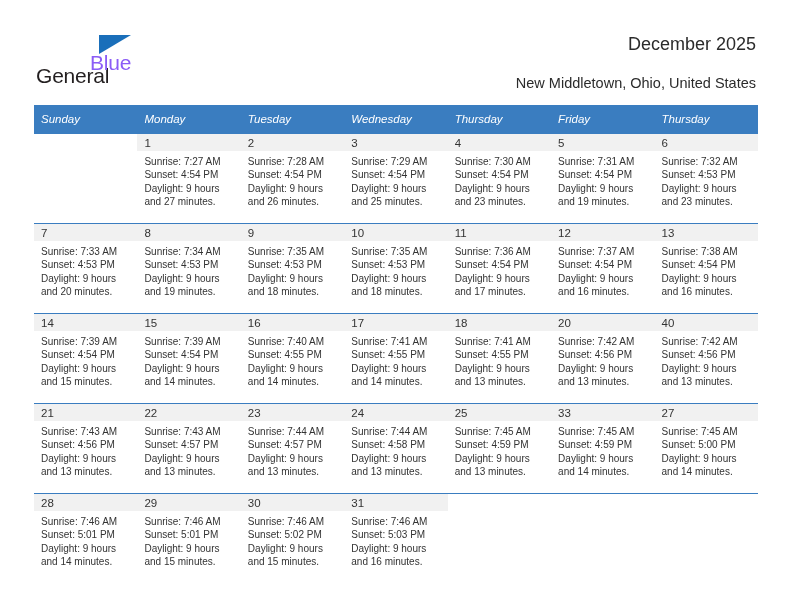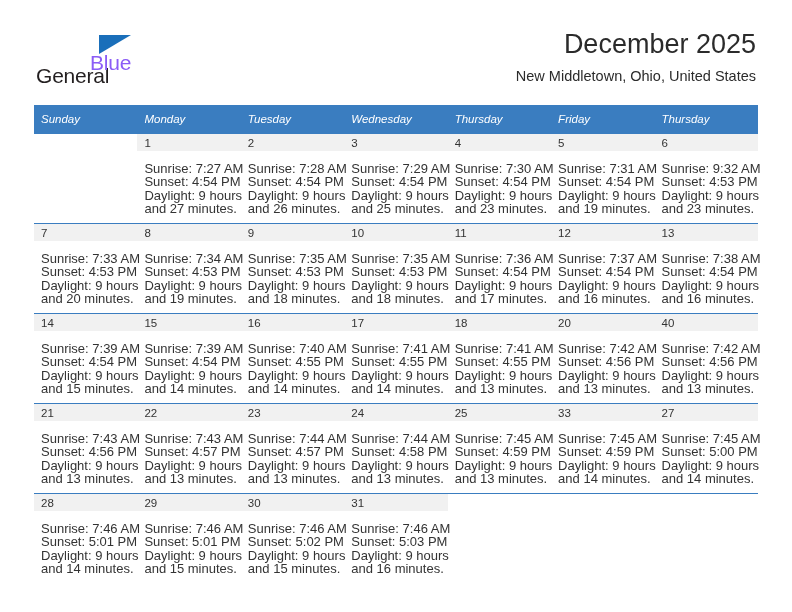--- a/index.html
+++ b/index.html
@@ -63,31 +63,31 @@
     font-family: "Liberation Sans", sans-serif;
   }
 
   .title-block {
     position: absolute;
     right: 36px;
     top: 28px;
     text-align: right;
   }
   .cal-title {
-    font-size: 27px;
+    font-size: 18px;
     color: #2b2b2b;
     font-weight: normal;
     line-height: 32px;
     white-space: nowrap;
   }
   .cal-subtitle {
     font-size: 14.5px;
     color: #2b2b2b;
     line-height: 20px;
-    margin-top: 6px;
+    margin-top: 13px;
     white-space: nowrap;
   }
 
   
   .cal {
     position: absolute;
     left: 34px;
     top: 105px;
     width: 724px;
     border-collapse: collapse;
@@ -127,22 +127,22 @@
     padding: 2px 0 1px 7px;
     font-size: 11.5px;
     color: #333333;
     line-height: 15px;
     box-sizing: border-box;
   }
   .daynum-band.empty {
     background: #ffffff;
   }
   .detail {
-    padding: 11px 4px 0 7px;
-    font-size: 13px;
+    padding: 4px 4px 0 7px;
+    font-size: 10px;
     line-height: 13.3px;
     color: #333333;
   }
   .detail div {
     white-space: nowrap;
   }
 </style>
 </head>
 <body>
 
@@ -234,21 +234,21 @@
                 <div>Sunset: 4:54 PM</div>
                 <div>Daylight: 9 hours</div>
                 <div>and 19 minutes.</div>
               </div>
             </div>
           </td>
           <td>
             <div class="daycell filled">
               <div class="daynum-band">6</div>
               <div class="detail">
-                <div>Sunrise: 9:32 AM</div>
+                <div>Sunrise: 7:32 AM</div>
                 <div>Sunset: 4:53 PM</div>
                 <div>Daylight: 9 hours</div>
                 <div>and 23 minutes.</div>
               </div>
             </div>
           </td>
         </tr>
         <tr class="week-row">
           <td>
             <div class="daycell filled">

